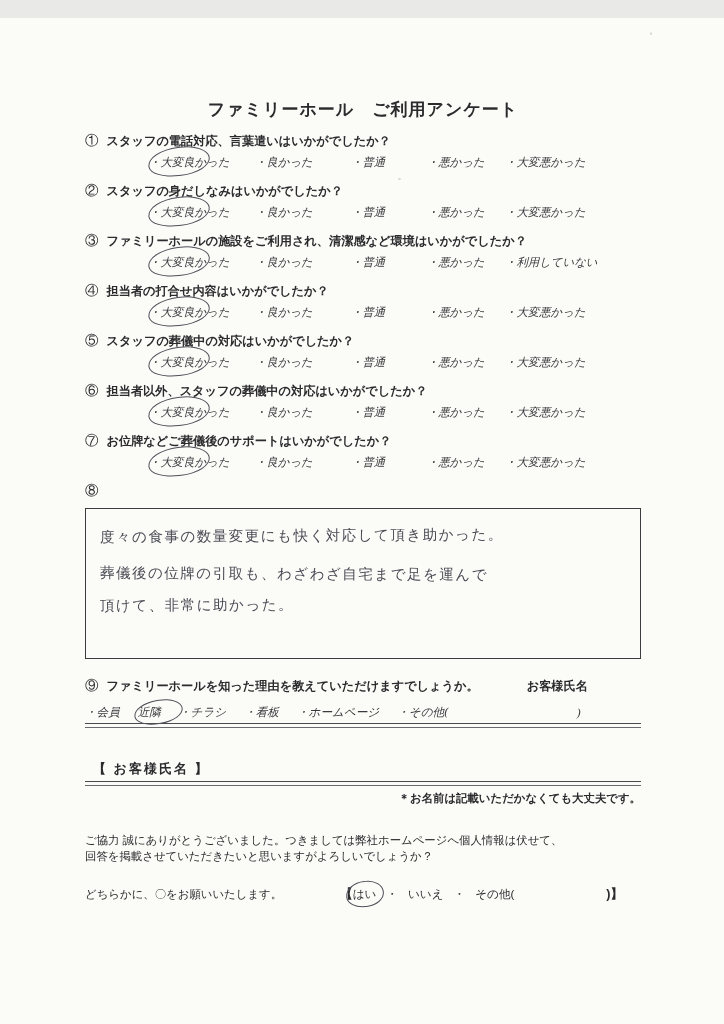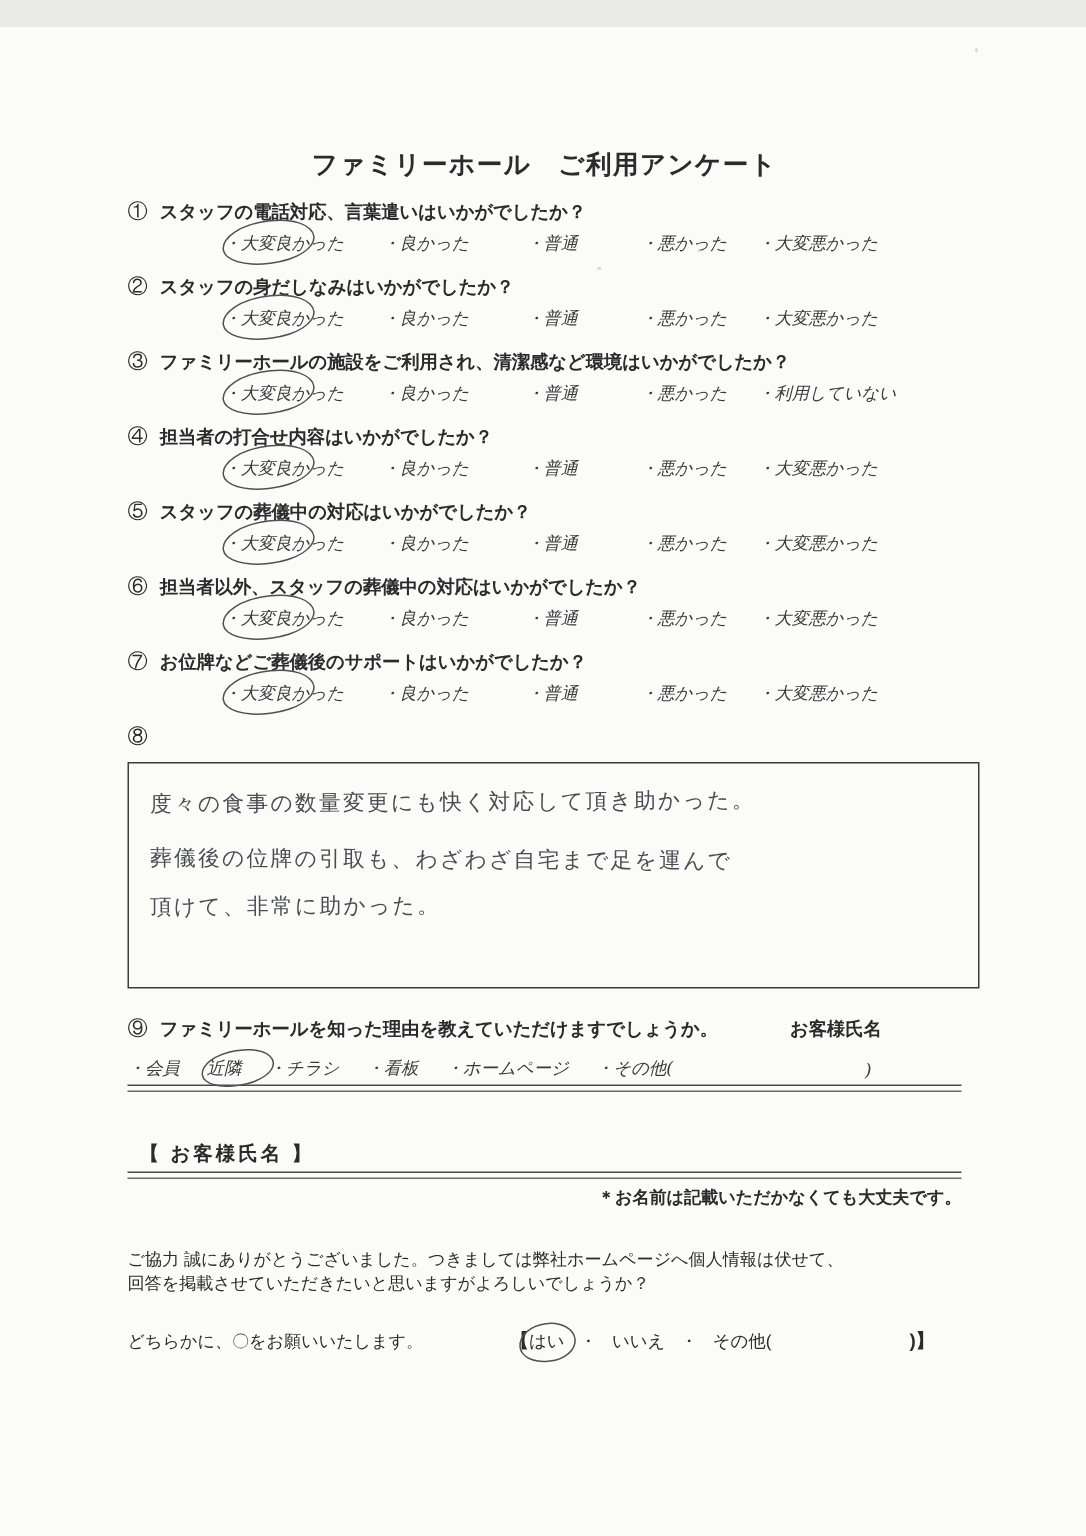--- a/index.html
+++ b/index.html
@@ -17,21 +17,21 @@
   .q-num{font-weight:400;font-size:13.5px;margin-right:8px;}
   .badge{margin-left:48px;font-weight:700;}
   .opts{margin-top:4px;padding-left:64px;font-family:"DejaVu Serif","Liberation Serif",serif;
         font-style:italic;font-size:11.4px;line-height:16px;color:#3a3a3e;display:flex;}
   .opt{display:inline-block;position:relative;white-space:nowrap;}
   .w1{width:106px;}.w2{width:96px;}.w3{width:76px;}.w4{width:78px;}
   .circle-mark{position:absolute;left:-1px;top:-7px;width:60px;height:27px;
     border:1.7px solid #4f4f59;border-radius:52% 46% 50% 48%/55% 50% 52% 46%;
     transform:rotate(-7deg);pointer-events:none;}
   .comment-box{margin-top:9px;width:540px;height:138px;border:1.6px solid #3c3c40;
-    padding:11px 12px 0 14px;}
+    padding:11px 0 0 14px;}
   .hand{font-family:"DejaVu Sans",sans-serif;color:#4b4b55;font-size:14.5px;
     letter-spacing:1.5px;line-height:30px;}
   .hand .hl{display:block;}
   .hand .hl:nth-child(1){transform:rotate(-.4deg);}
   .hand .hl:nth-child(2){transform:rotate(.3deg);margin-top:9px;}
   .hand .hl:nth-child(3){transform:rotate(-.3deg);}
   .q9{margin-top:18px;}
   .q9-opts{margin-top:10px;display:flex;align-items:flex-end;
     font-family:"DejaVu Serif","Liberation Serif",serif;font-style:italic;font-size:11.6px;color:#3a3a3e;}
   .q9-opts .gap{width:18px;}

